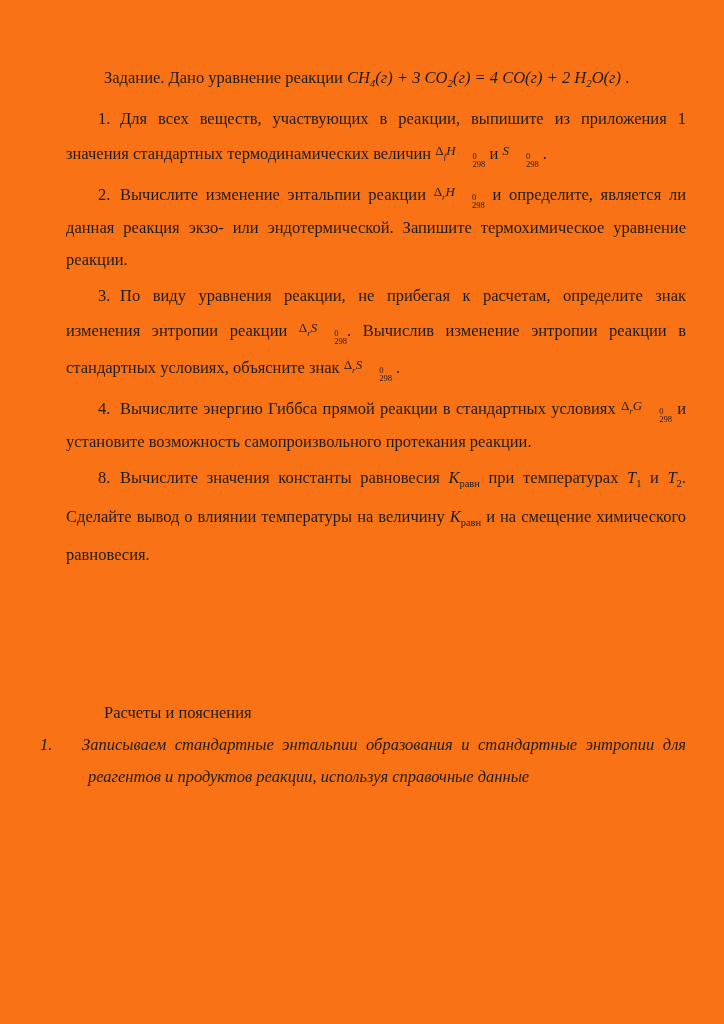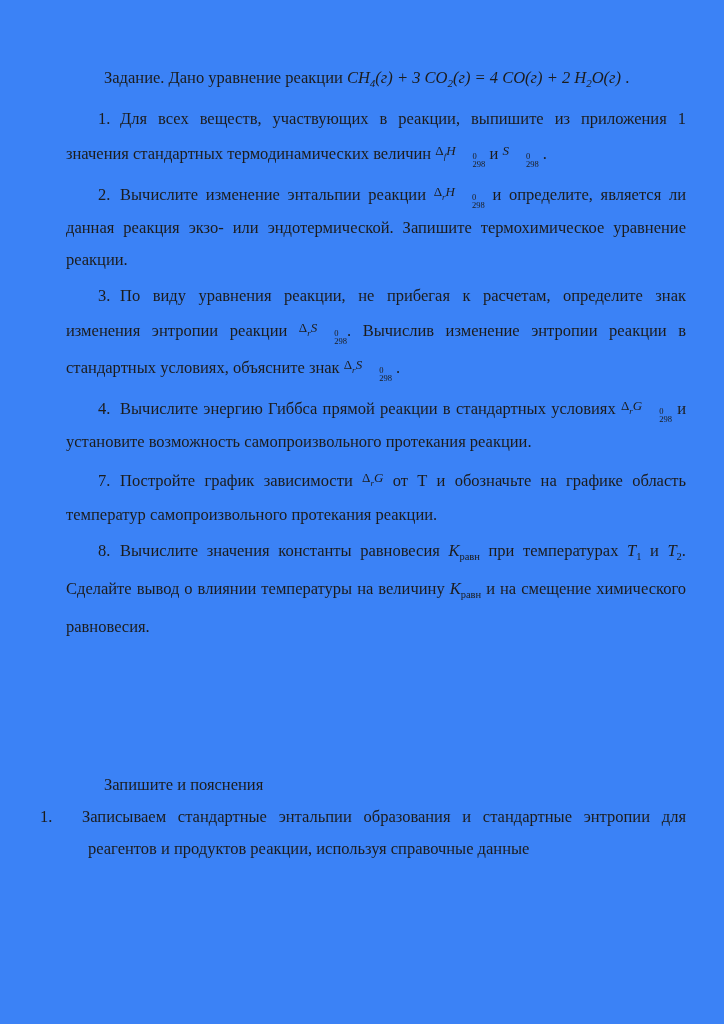--- a/index.html
+++ b/index.html
@@ -1,33 +1,33 @@
 <!DOCTYPE html>
 <html><head>
 <meta charset="utf-8">
 <style>
   html,body{margin:0;padding:0;background:#ffffff;}
   .page{
     position:relative;
     width:724px;height:1024px;
-    background:#3b82f6;
+    background:#f97316;
     color:#1c1c1c;
     font-family:"Liberation Serif", serif;
     font-size:16.5px;
     box-sizing:border-box;
     padding:62px 38px 0 66px;
     overflow:hidden;
   }
   p{margin:0;line-height:32px;}
   .par{text-align:justify;}
   .title{text-indent:38px;text-align:left;}
   .item{margin-top:4px;text-indent:16px;}
   .item .num{display:inline-block;width:38px;}
   .heading{margin-top:126px;text-indent:38px;text-align:left;}
-  .step{margin-left:22px;text-indent:-24px;}
+  .step{margin-left:22px;text-indent:-24px;font-style:italic;}
   .step .num{display:inline-block;width:18px;}
   i{font-style:italic;}
   sub{font-size:10.5px;}
   .rx{font-style:italic;white-space:normal;}
   .rx sub{font-size:11px;}
   
   .eq{font-size:13px;vertical-align:4px;white-space:nowrap;}
   .eq .s{font-size:9px;font-style:italic;vertical-align:sub;}
   .eq .v{font-style:italic;}
   .stk{display:inline-flex;flex-direction:column;align-items:flex-start;
@@ -56,22 +56,21 @@
               <span>0</span>
               <span>298</span>
             </span></span>. Вычислив изменение энтропии реакции в стандартных условиях, объясните знак <span class="eq">Δ<span class="s">r</span><span class="v">S</span><span class="stk">
               <span>0</span>
               <span>298</span>
             </span></span> .</span></p>
       <p class="item par"><span class="num">4.</span><span>Вычислите энергию Гиббса прямой реакции в стандартных условиях <span class="eq">Δ<span class="s">r</span><span class="v">G</span><span class="stk">
               <span>0</span>
               <span>298</span>
             </span></span> и установите возможность самопроизвольного протекания реакции.</span></p>
-      <p class="item par"><span class="num">7.</span><span>Постройте график зависимости <span class="eq">Δ<span class="s">r</span><span class="v">G</span></span> от Т и обозначьте на графике область температур самопроизвольного протекания реакции.</span></p>
       <p class="item par"><span class="num">8.</span><span>Вычислите значения константы равновесия <i>K</i><sub>равн</sub> при температурах <i>T</i><sub>1</sub> и <i>T</i><sub>2</sub>. Сделайте вывод о влиянии температуры на величину <i>K</i><sub>равн</sub> и на смещение химического равновесия.</span></p>
     </div>
 
-  <p class="heading par">Запишите и пояснения</p>
+  <p class="heading par">Расчеты и пояснения</p>
 
   <div id="steps-container">
       <p class="step par"><span class="num">1.</span><span>Записываем стандартные энтальпии образования и стандартные энтропии для реагентов и продуктов реакции, используя справочные данные</span></p>
     </div>
 </div>
 
 </body></html>

